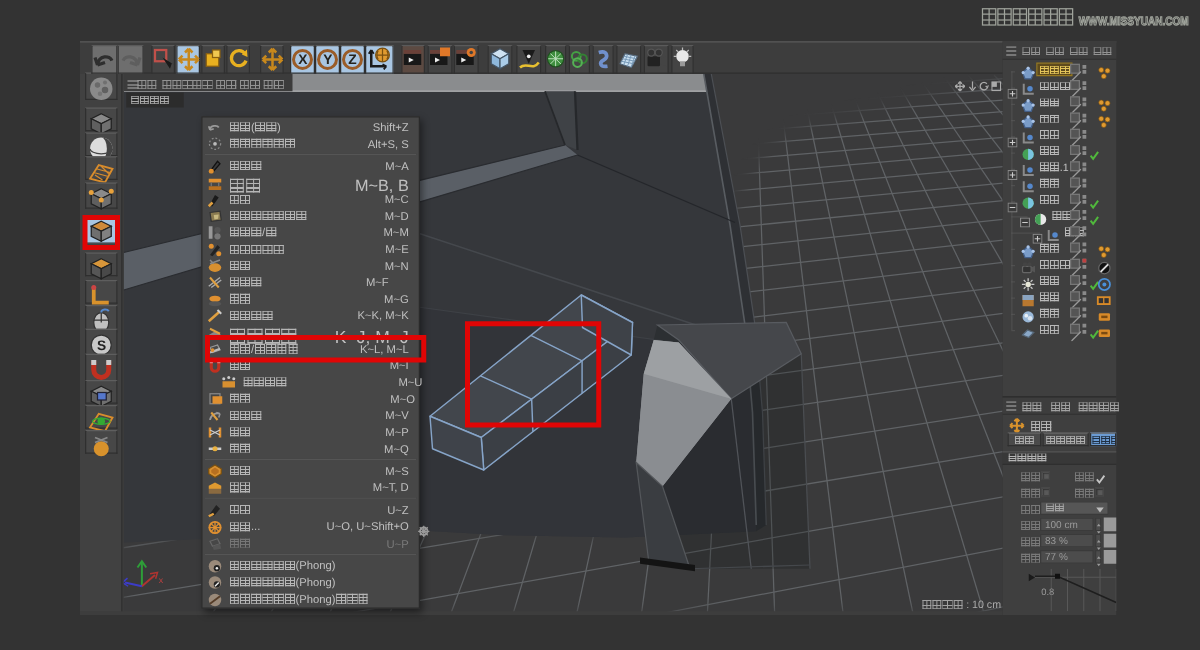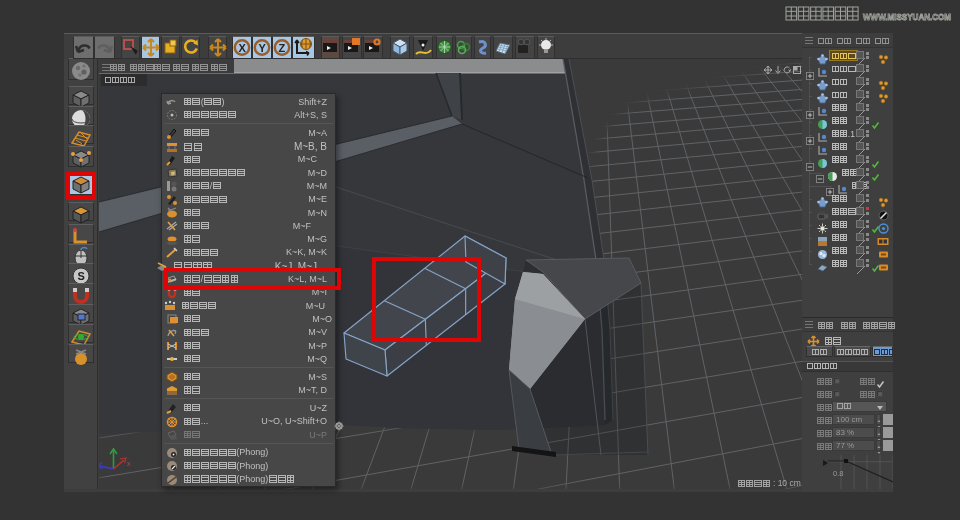--- a/index.html
+++ b/index.html
@@ -392,36 +392,36 @@
   </div>
 <div class="abs" style="left:164px;top:123.1px;width:169px;height:1px;background:#353535;border-bottom:1px solid #555"></div>
 <div class="abs" style="left:161px;top:126.2px;width:175px;height:13.3px;font-size:9px;color:#c0c0c0">
     <svg width="12" height="12" style="position:absolute;left:5px;top:1px">
       <path d="M2 10 L8 2 L10 4 L4 11 Z" fill="#3a3a3a" stroke="#111"></path>
       <circle cx="3" cy="10" r="2" fill="#e09030"></circle>
     </svg>
     <span style="position:absolute;left:22px;top:1.5px"><i class="c"></i><i class="c"></i><i class="c"></i></span>
     <span style="position:absolute;right:9px;top:1.5px">M~A</span>
   </div>
-<div class="abs" style="left:161px;top:139.5px;width:175px;height:13.3px;font-size:10px;color:#c0c0c0">
+<div class="abs" style="left:161px;top:139.5px;width:175px;height:13.3px;font-size:13px;color:#c0c0c0">
     <svg width="12" height="12" style="position:absolute;left:5px;top:1px">
       <rect x="1" y="2" width="10" height="3" fill="#e09030"></rect>
       <rect x="1" y="8" width="10" height="3" fill="#b87020"></rect>
       <path d="M3 5 L3 8 M9 5 L9 8" stroke="#777"></path>
     </svg>
     <span style="position:absolute;left:22px;top:1.5px"><i class="c"></i><i class="c"></i></span>
     <span style="position:absolute;right:9px;top:1.5px">M~B, B</span>
   </div>
 <div class="abs" style="left:161px;top:152.8px;width:175px;height:13.3px;font-size:9px;color:#c0c0c0">
     <svg width="12" height="12" style="position:absolute;left:5px;top:1px">
       <path d="M1 11 L6 2 L9 4 L4 11 Z" fill="#1a1a1a"></path>
       <path d="M1 11 L4 8" stroke="#e0a040" stroke-width="2"></path>
     </svg>
     <span style="position:absolute;left:22px;top:1.5px"><i class="c"></i><i class="c"></i></span>
-    <span style="position:absolute;right:19px;top:1.5px">M~C</span>
+    <span style="position:absolute;right:9px;top:1.5px">M~C</span>
   </div>
 <div class="abs" style="left:161px;top:166.1px;width:175px;height:13.3px;font-size:9px;color:#c0c0c0">
     <svg width="12" height="12" style="position:absolute;left:5px;top:1px">
       <polygon points="2,3 10,2 11,9 3,10" fill="#8a7a50" stroke="#333"></polygon>
       <polygon points="5,5 9,4.5 8.5,8 5.5,8.5" fill="#c8b880"></polygon>
     </svg>
     <span style="position:absolute;left:22px;top:1.5px"><i class="c"></i><i class="c"></i><i class="c"></i><i class="c"></i><i class="c"></i><i class="c"></i><i class="c"></i></span>
     <span style="position:absolute;right:9px;top:1.5px">M~D</span>
   </div>
 <div class="abs" style="left:161px;top:179.4px;width:175px;height:13.3px;font-size:9px;color:#c0c0c0">
@@ -467,21 +467,21 @@
     <span style="position:absolute;right:9px;top:1.5px">M~G</span>
   </div>
 <div class="abs" style="left:161px;top:245.9px;width:175px;height:13.3px;font-size:9px;color:#c0c0c0">
     <svg width="12" height="12" style="position:absolute;left:5px;top:1px">
       <path d="M1 10 L10 2" stroke="#e0a040" stroke-width="2"></path>
       <path d="M8 1 L11 4" stroke="#ccc" stroke-width="1.5"></path>
     </svg>
     <span style="position:absolute;left:22px;top:1.5px"><i class="c"></i><i class="c"></i><i class="c"></i><i class="c"></i></span>
     <span style="position:absolute;right:9px;top:1.5px">K~K, M~K</span>
   </div>
-<div class="abs" style="left:151px;top:259.2px;width:175px;height:13.3px;font-size:10px;color:#c0c0c0">
+<div class="abs" style="left:161px;top:259.2px;width:175px;height:13.3px;font-size:14px;color:#c0c0c0">
     <svg width="12" height="12" style="position:absolute;left:5px;top:1px">
       <polygon points="1,8 6,5 11,8 6,11" fill="#888"></polygon>
       <path d="M2 3 L10 7" stroke="#e0a040" stroke-width="1.6"></path>
     </svg>
     <span style="position:absolute;left:22px;top:1.5px"><i class="c"></i><i class="c"></i><i class="c"></i><i class="c"></i></span>
     <span style="position:absolute;right:9px;top:1.5px">K~J, M~J</span>
   </div>
 <div class="abs" style="left:161px;top:272.5px;width:175px;height:13.3px;font-size:9px;color:#c0c0c0">
     <svg width="12" height="12" style="position:absolute;left:5px;top:1px">
       <polygon points="2,4 8,2 10,6 4,8" fill="none" stroke="#999"></polygon>
@@ -493,21 +493,21 @@
   </div>
 <div class="abs" style="left:161px;top:285.8px;width:175px;height:13.3px;font-size:9px;color:#c0c0c0">
     <svg width="12" height="12" style="position:absolute;left:5px;top:1px">
       <path d="M3 2 L3 7 A3 3 0 0 0 9 7 L9 2" stroke="#c03020" stroke-width="2.5" fill="none"></path>
       <rect x="1.8" y="1" width="2.5" height="2.5" fill="#ddd"></rect>
       <rect x="7.8" y="1" width="2.5" height="2.5" fill="#ddd"></rect>
     </svg>
     <span style="position:absolute;left:22px;top:1.5px"><i class="c"></i><i class="c"></i></span>
     <span style="position:absolute;right:9px;top:1.5px">M~I</span>
   </div>
-<div class="abs" style="left:159px;top:299.1px;width:175px;height:13.3px;font-size:9px;color:#c0c0c0">
+<div class="abs" style="left:172px;top:299.1px;width:175px;height:13.3px;font-size:9px;color:#c0c0c0">
     <svg width="12" height="12" style="position:absolute;left:5px;top:1px">
       <rect x="1" y="5" width="10" height="5" fill="#d89030"></rect>
       <circle cx="2" cy="3" r="1.2" fill="#ccc"></circle>
       <circle cx="6" cy="2" r="1.2" fill="#ccc"></circle>
       <circle cx="10" cy="3" r="1.2" fill="#ccc"></circle>
     </svg>
     <span style="position:absolute;left:22px;top:1.5px"><i class="c"></i><i class="c"></i><i class="c"></i><i class="c"></i></span>
     <span style="position:absolute;right:9px;top:1.5px">M~U</span>
   </div>
 <div class="abs" style="left:161px;top:312.4px;width:175px;height:13.3px;font-size:9px;color:#c0c0c0">

